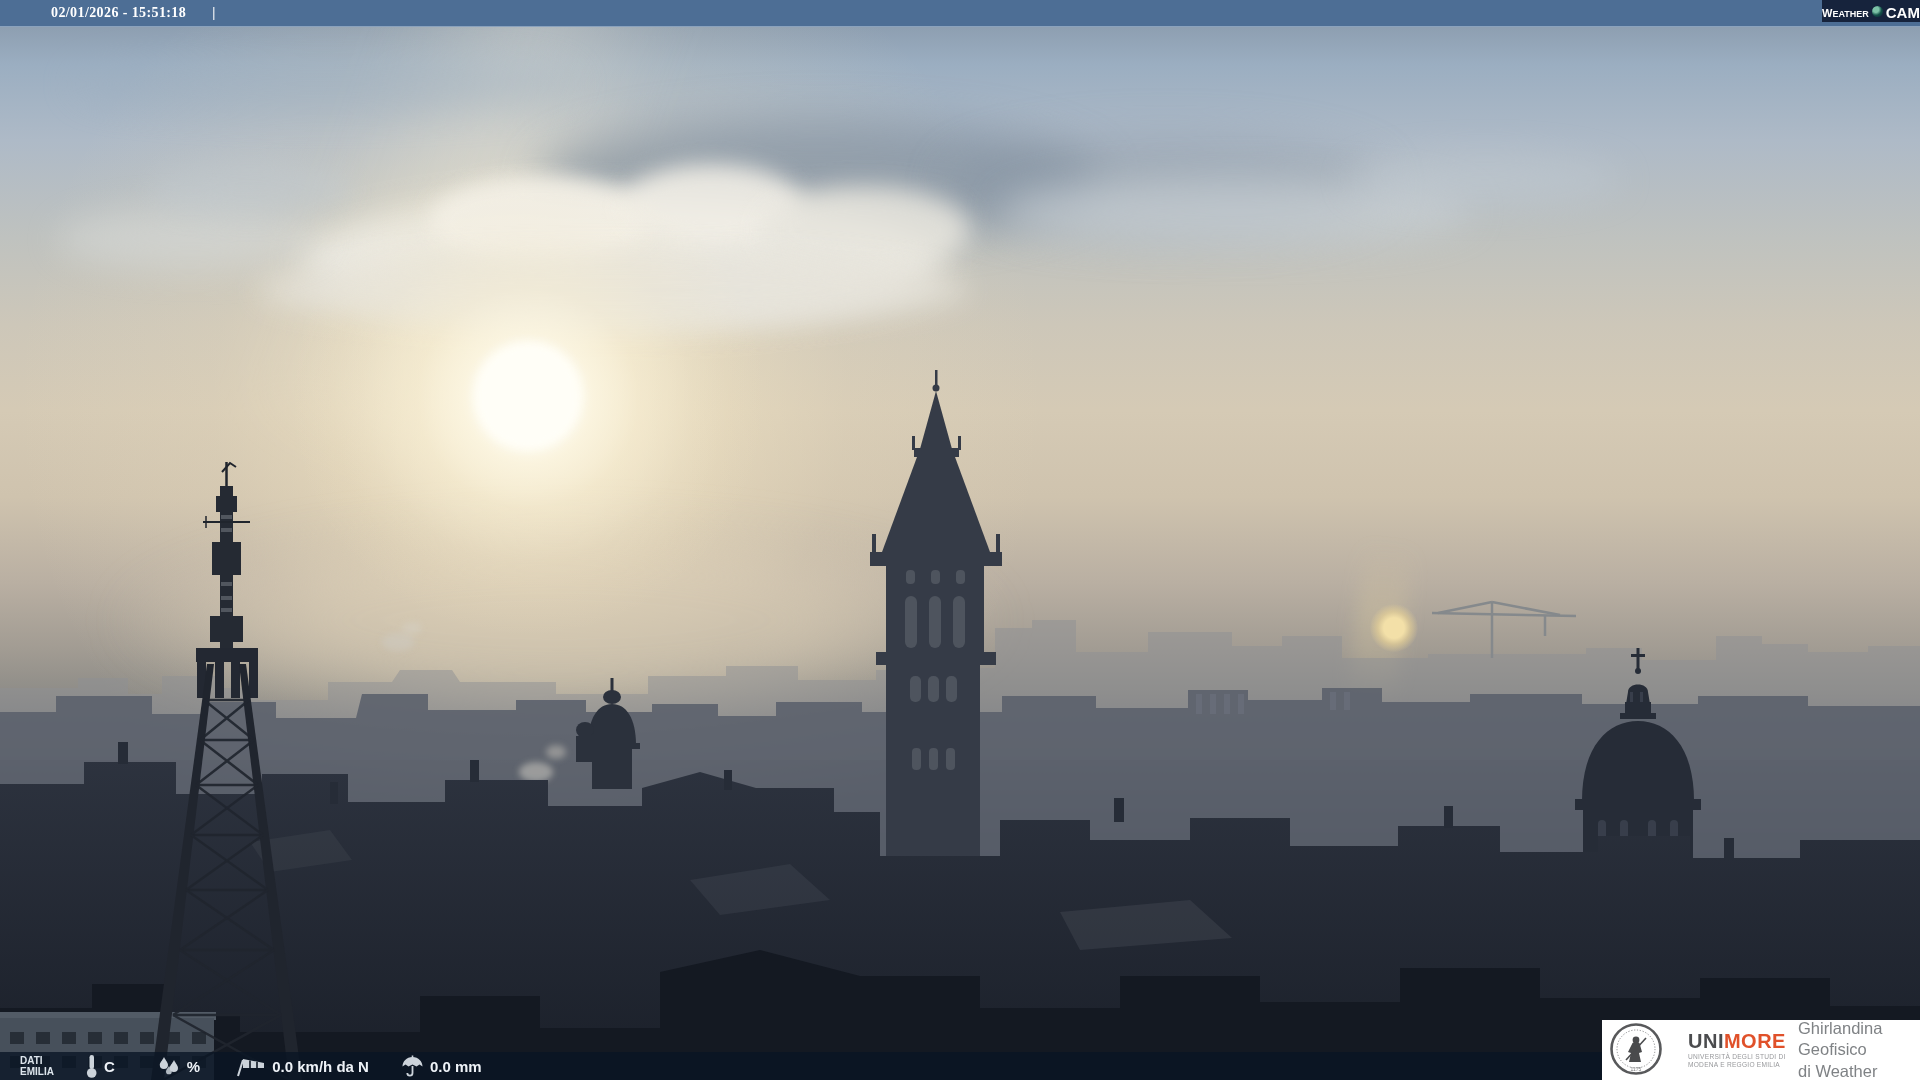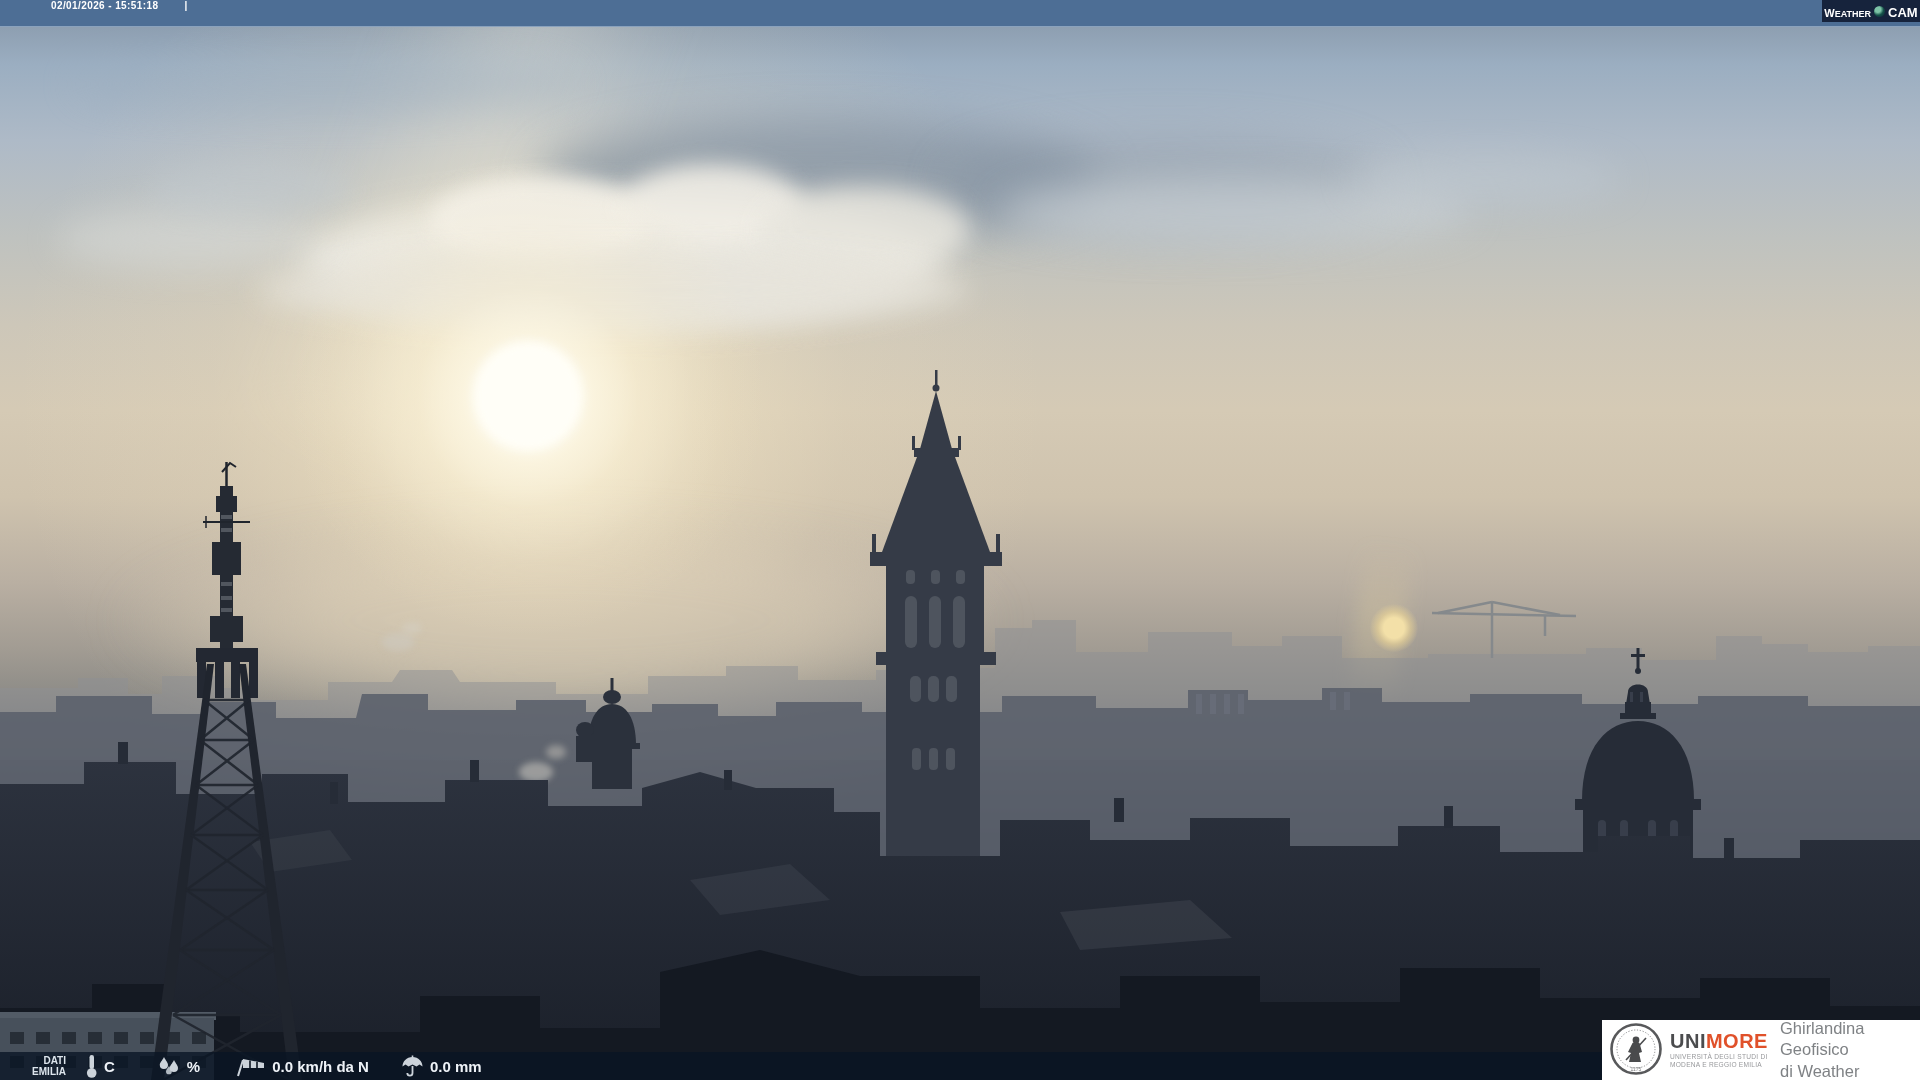--- a/index.html
+++ b/index.html
@@ -12,51 +12,51 @@
       #8494a6 0%, #9baec1 6%, #aebac7 13%, #bfc2bf 22%,
       #cdc7b9 30%, #d5cab5 38%, #cfc3ae 46%, #b9afa2 54%,
       #a29c93 60%, #8f8d88 64%, #73757a 69%, #555b64 74%,
       #3b424c 80%, #2a303b 88%, #20262f 95%, #1b2029 100%);}
   .blob{position:absolute;border-radius:50%;}
   .ray{position:absolute;}
 
   
   .topbar{position:absolute;top:0;left:0;width:1920px;height:26px;
     background:#4d6e95;border-bottom:1px solid #8aa2bd;z-index:30;
-    display:flex;align-items:flex-start;color:#ffffff;font-weight:bold;
-    font-size:10px;letter-spacing:.4px;}
+    display:flex;align-items:center;color:#ffffff;font-weight:bold;
+    font-size:14px;letter-spacing:.4px;font-family:Liberation Serif, serif;}
   .topbar .dt{margin-left:51px;}
   .topbar .sep{margin:0 26px;font-weight:bold;}
   .brandbox{position:absolute;top:0;right:0;width:98px;height:22px;
     background:#16233c;display:flex;align-items:center;justify-content:center;
     gap:3px;z-index:31;color:#fff;}
   .brandbox .w1{font-variant:small-caps;text-transform:lowercase;font-size:13px;font-weight:600;}
   .brandbox .w1::first-letter{font-size:15px;}
   .brandbox .globe{display:inline-block;width:11px;height:11px;border-radius:50%;
     background:radial-gradient(circle at 35% 32%, #7cc2a6 0 28%, #155249 55%, #0a1d33 100%);}
-  .brandbox .w2{font-variant:small-caps;text-transform:lowercase;font-size:18px;font-weight:bold;}
+  .brandbox .w2{font-variant:small-caps;text-transform:lowercase;font-size:21px;font-weight:bold;}
 
   
   .bottombar{position:absolute;left:0;bottom:0;width:1920px;height:28px;
     background:rgba(9,20,36,.78);z-index:30;display:flex;align-items:center;
     color:#eef2f7;font-weight:bold;font-size:15px;}
-  .bb-label{margin-left:20px;width:46px;text-align:right;font-size:10px;
+  .bb-label{margin-left:20px;width:46px;text-align:left;font-size:10px;
     line-height:1.15;color:#dde5ec;}
   .bb-icon{display:inline-flex;align-items:center;}
   .bb-icon svg{display:block;}
   .m-thermo{margin-left:18px;} .v-temp{margin-left:5px;}
   .m-drops{margin-left:42px;}  .v-hum{margin-left:4px;}
   .m-sock{margin-left:34px;}   .v-wind{margin-left:6px;}
   .m-umb{margin-left:32px;}    .v-rain{margin-left:6px;}
 
   
   .logobox{position:absolute;right:0;bottom:0;width:318px;height:60px;
     background:#ffffff;z-index:32;display:flex;align-items:center;}
   .crest{margin-left:7px;flex:none;}
-  .wordmark{margin-left:7px;flex:none;}
+  .wordmark{margin-left:25px;flex:none;}
   .wordmark .big{font-size:20px;font-weight:bold;letter-spacing:.5px;line-height:1;}
   .wordmark .uni{color:#4b4c4e;} .wordmark .more{color:#e0512a;}
   .wordmark .sub{margin-top:2px;font-size:6.6px;color:#97989b;letter-spacing:.25px;line-height:1.25;}
   .obstext{margin-left:12px;font-size:16.5px;color:#7f8285;line-height:1.28;}
 
   
   .city{position:absolute;inset:0;z-index:5;}
 </style>
 </head>
 <body>

